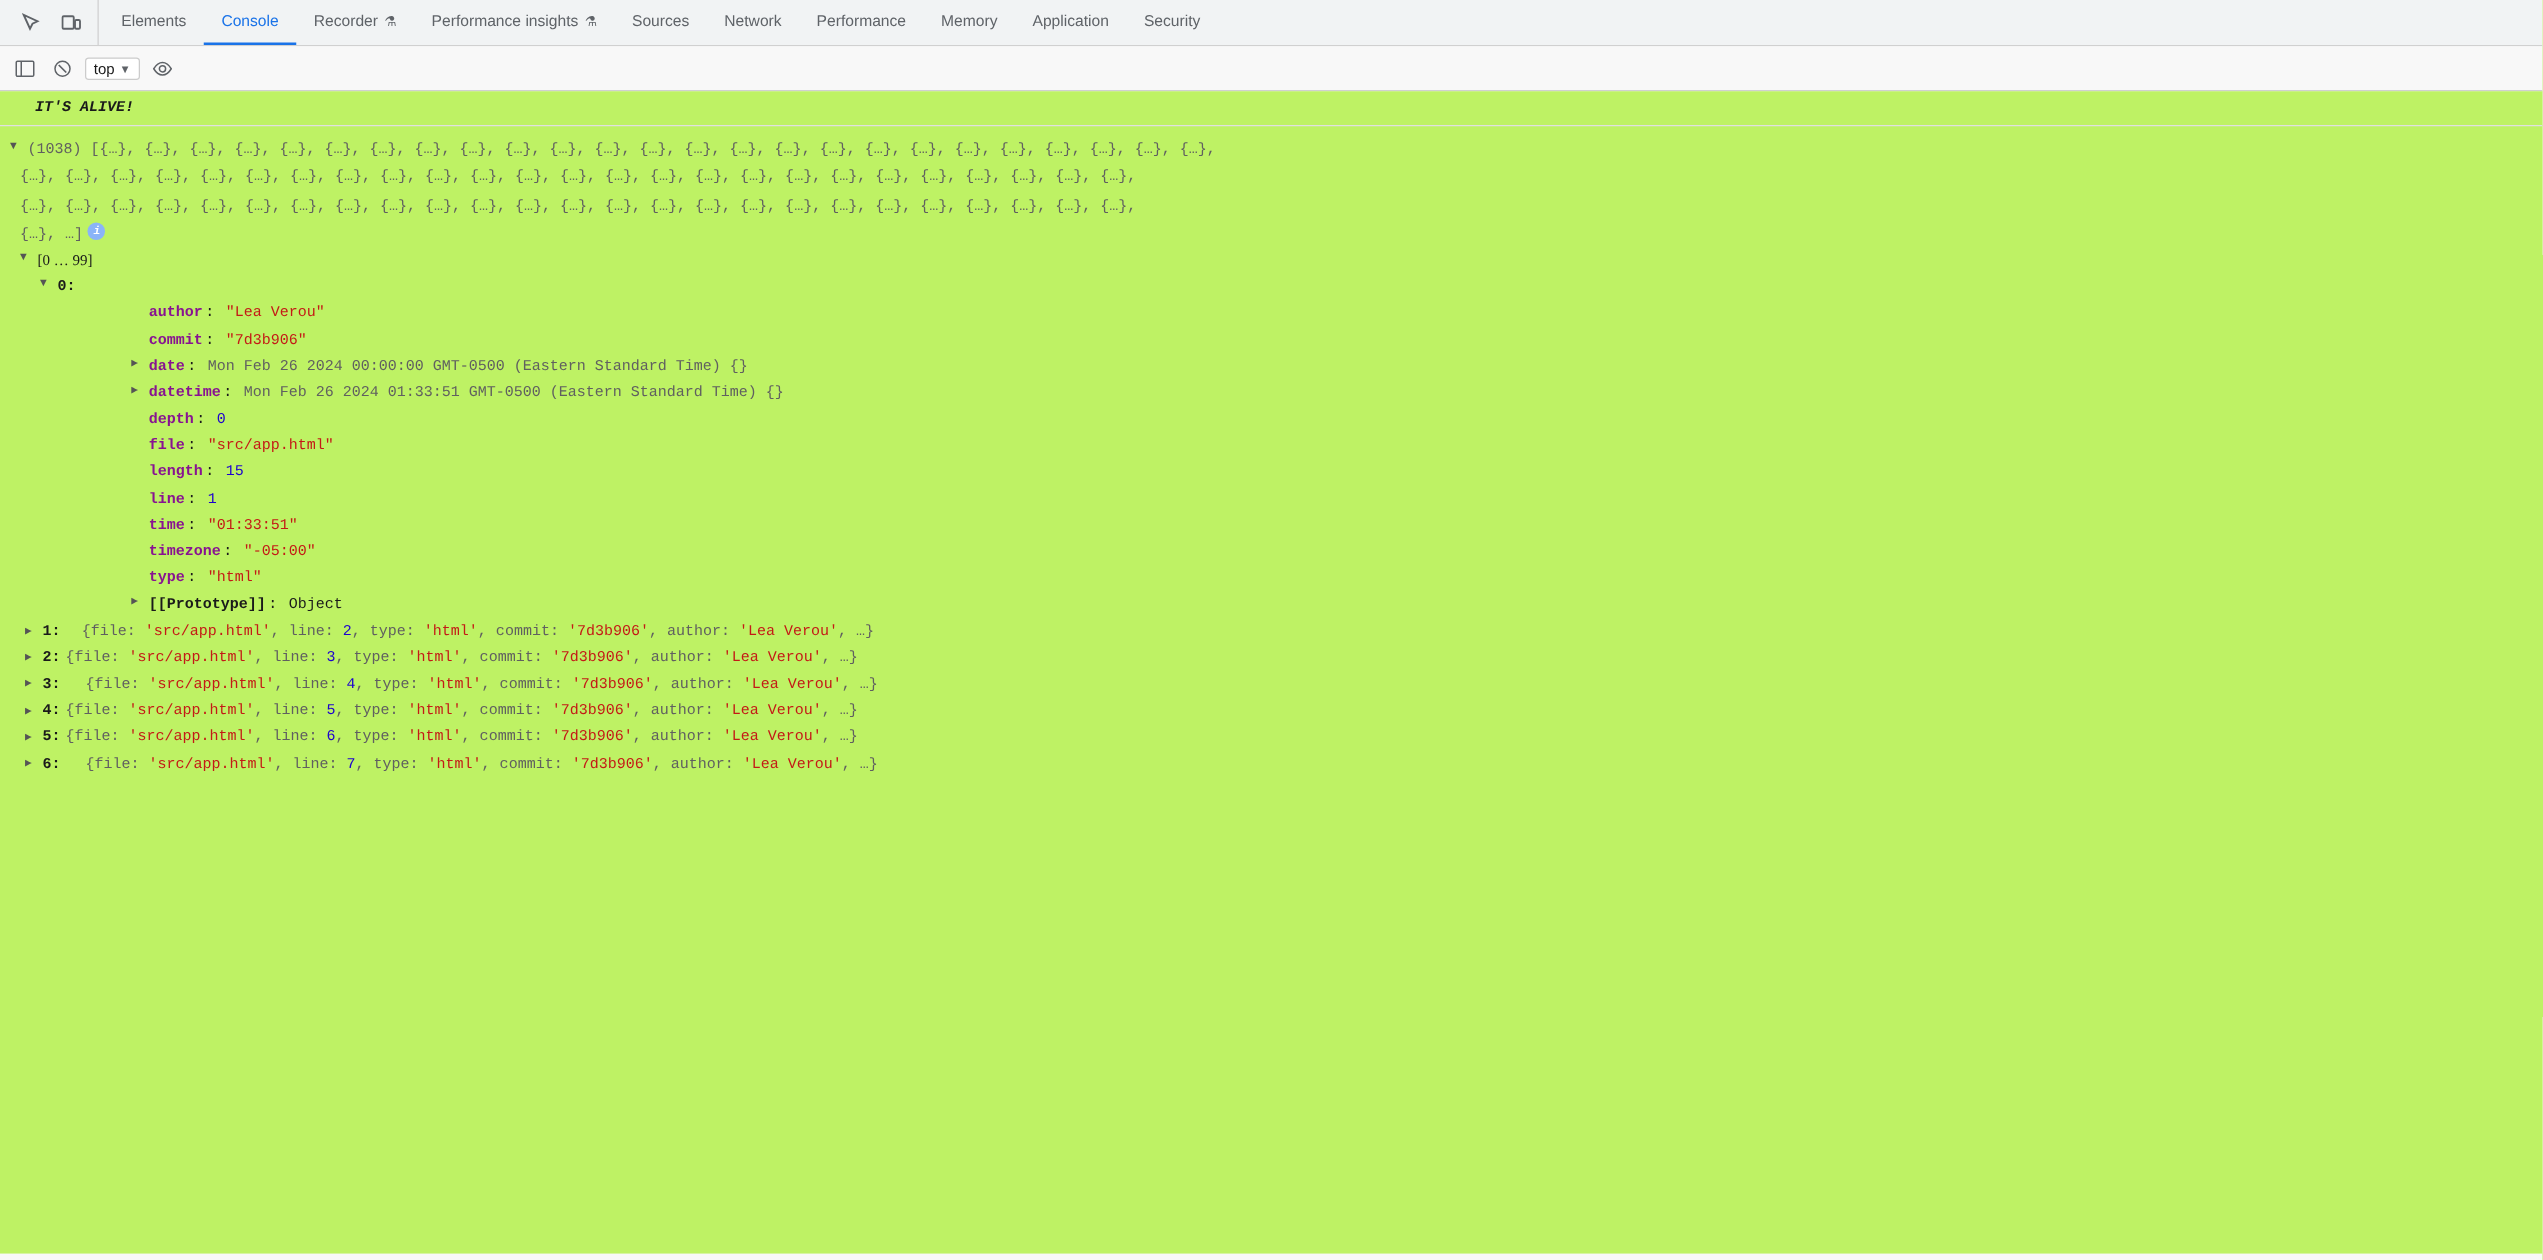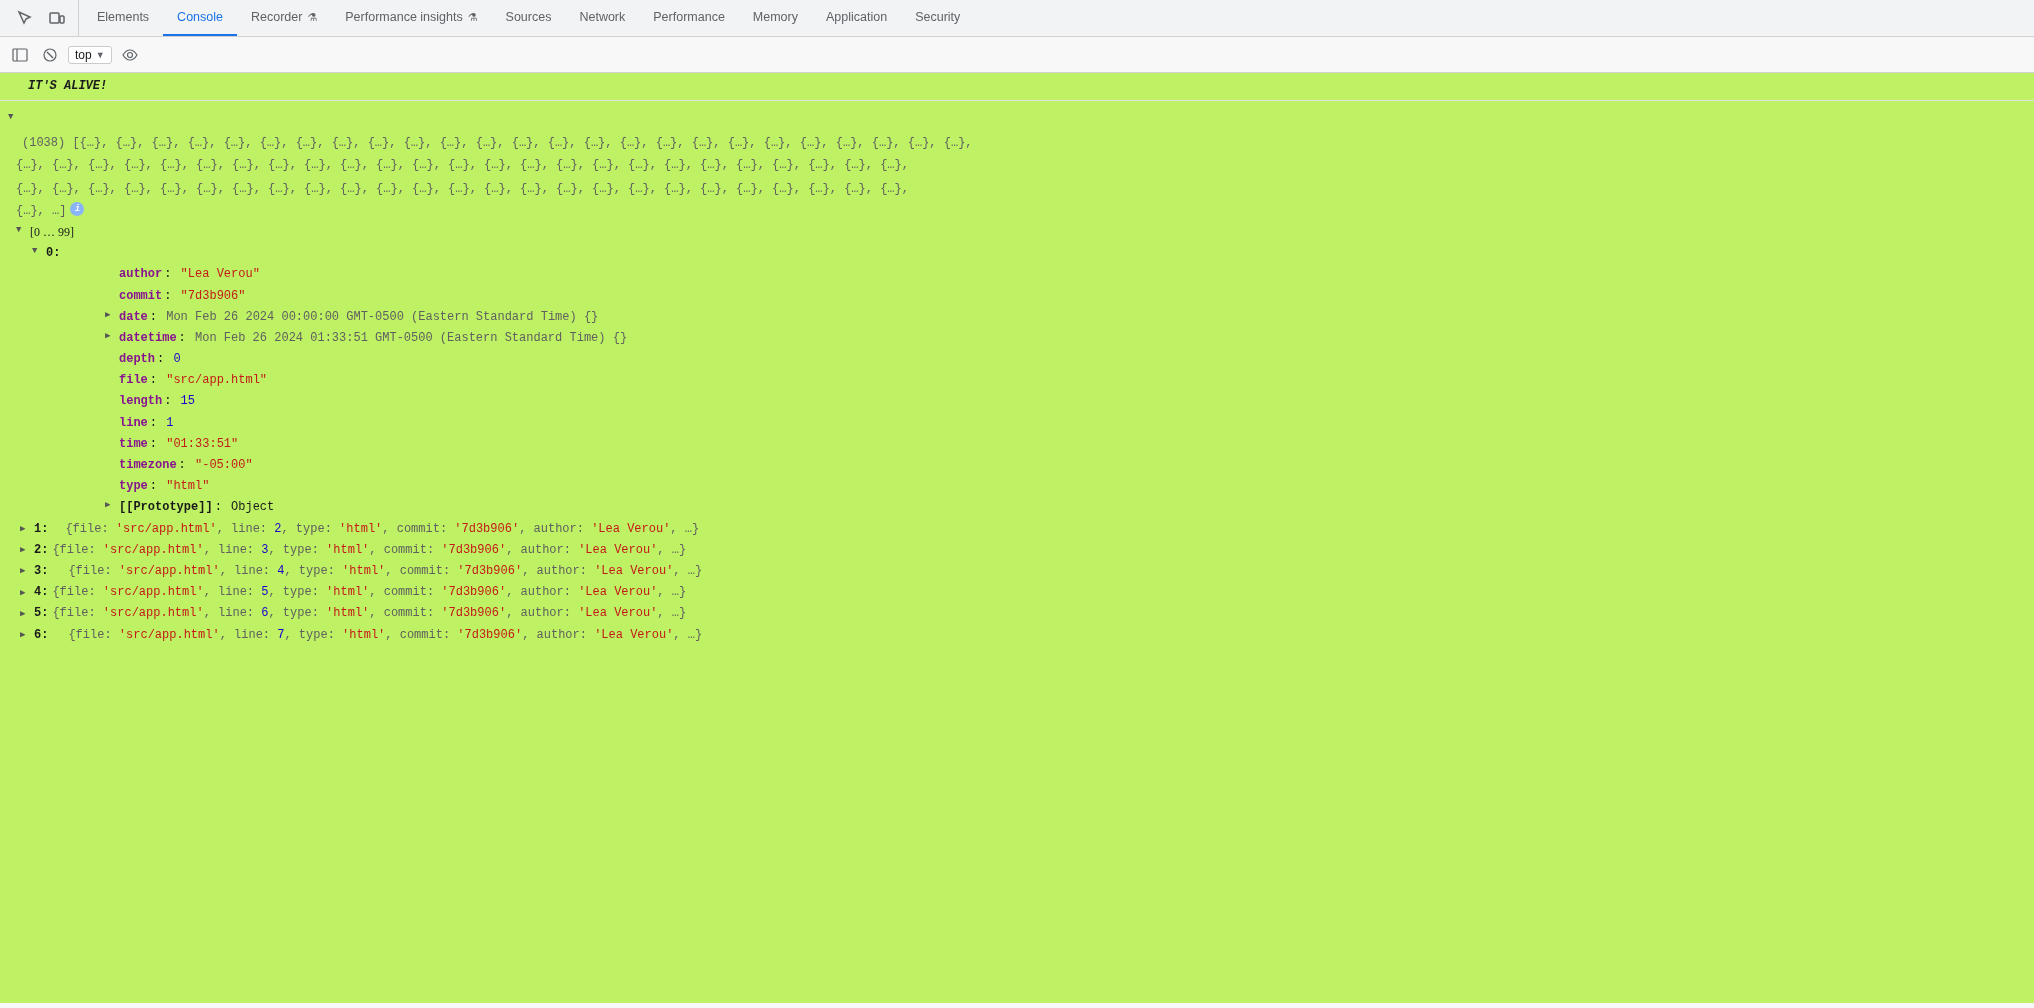--- a/index.html
+++ b/index.html
@@ -286,21 +286,21 @@
 <div class="console-content">
 
   <div class="console-message alive">
     <span>IT'S ALIVE!</span>
   </div>
 
   <div style="height: 8px;"></div>
 
   <div class="tree-row" style="padding-left: 8px; align-items: flex-start;">
     <span class="expand-arrow open"></span>
-    <span style="color:#606060; font-size:12px;margin-top:24px;">
+    <span style="color:#606060; font-size:12px;">
       <span>(1038) [{…}, {…}, {…}, {…}, {…}, {…}, {…}, {…}, {…}, {…}, {…}, {…}, {…}, {…}, {…}, {…}, {…}, {…}, {…}, {…}, {…}, {…}, {…}, {…}, {…},</span>
     </span>
   </div>
   <div class="inline-list-row" style="padding-left: 16px;">
     <span>{…}, {…}, {…}, {…}, {…}, {…}, {…}, {…}, {…}, {…}, {…}, {…}, {…}, {…}, {…}, {…}, {…}, {…}, {…}, {…}, {…}, {…}, {…}, {…}, {…},</span>
   </div>
   <div class="inline-list-row" style="padding-left: 16px;">
     <span>{…}, {…}, {…}, {…}, {…}, {…}, {…}, {…}, {…}, {…}, {…}, {…}, {…}, {…}, {…}, {…}, {…}, {…}, {…}, {…}, {…}, {…}, {…}, {…}, {…},</span>
   </div>
   <div class="tree-row" style="padding-left: 16px;">

